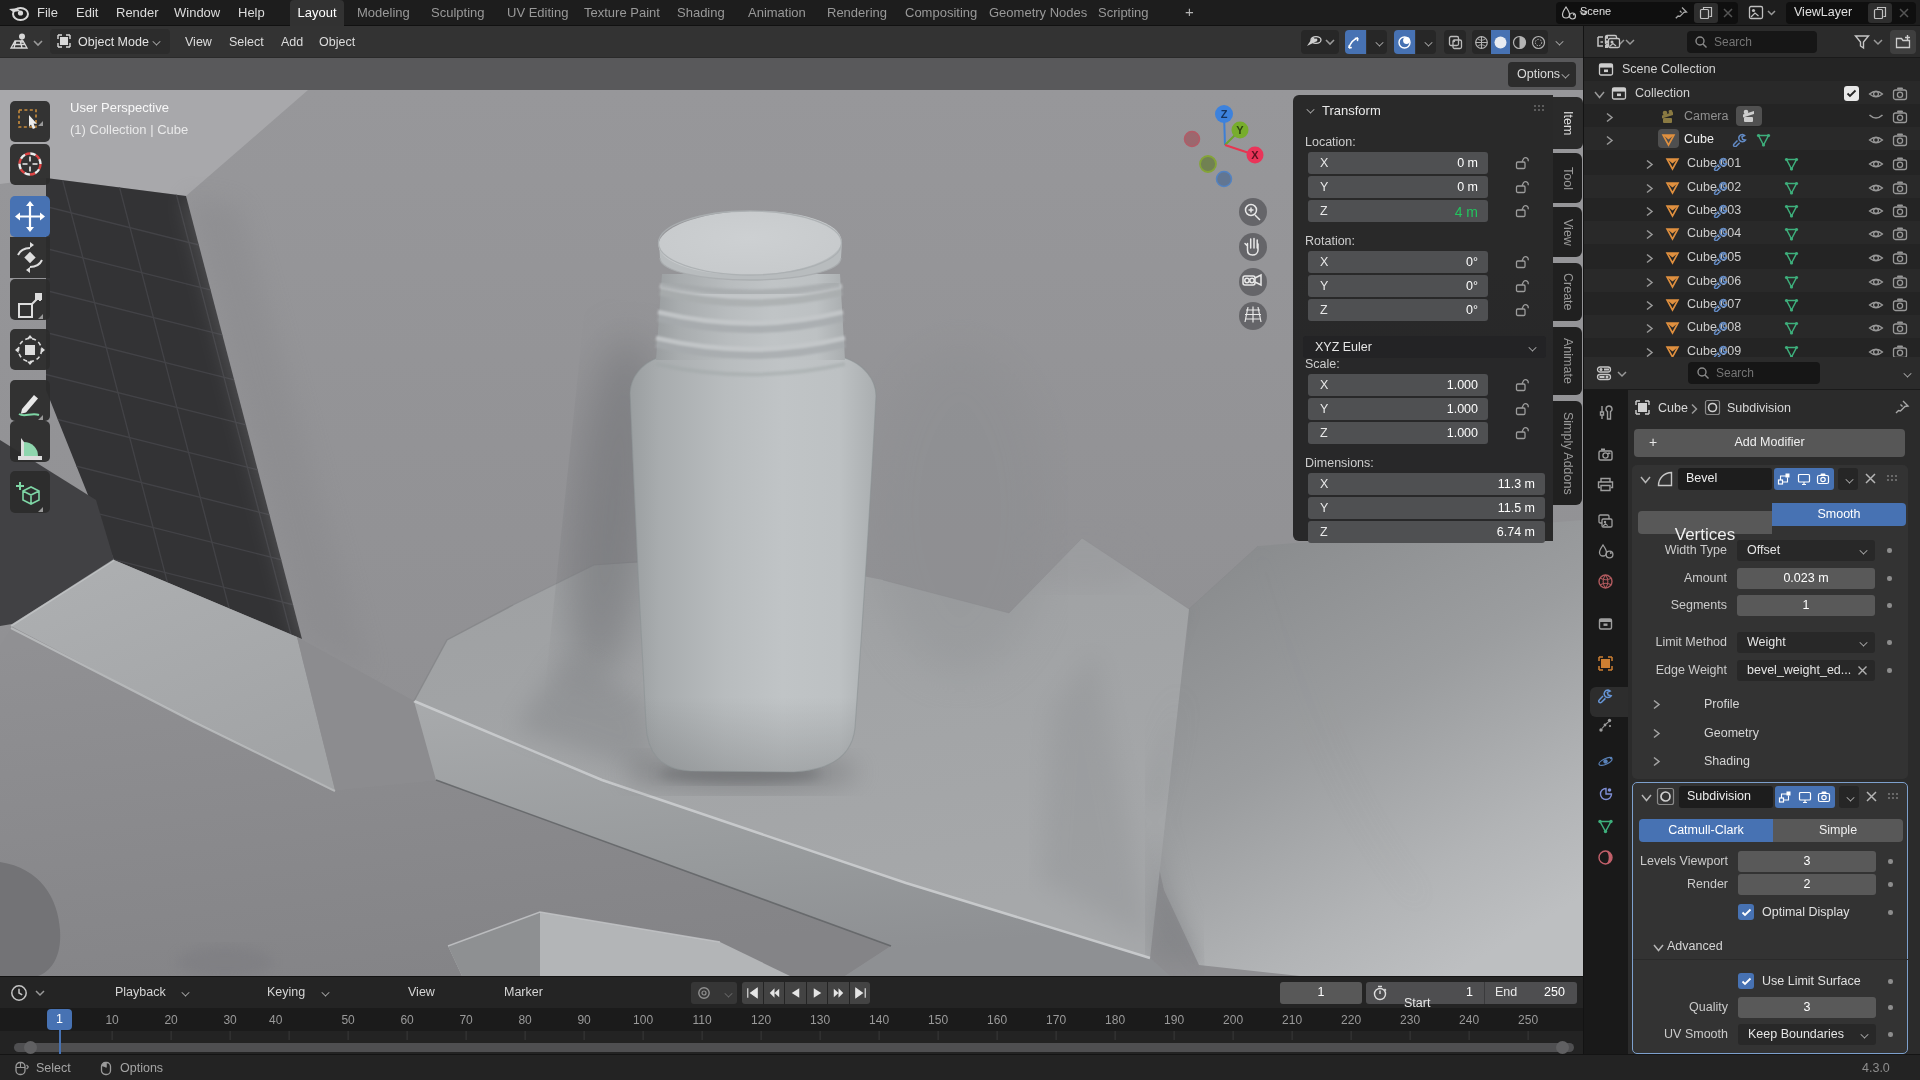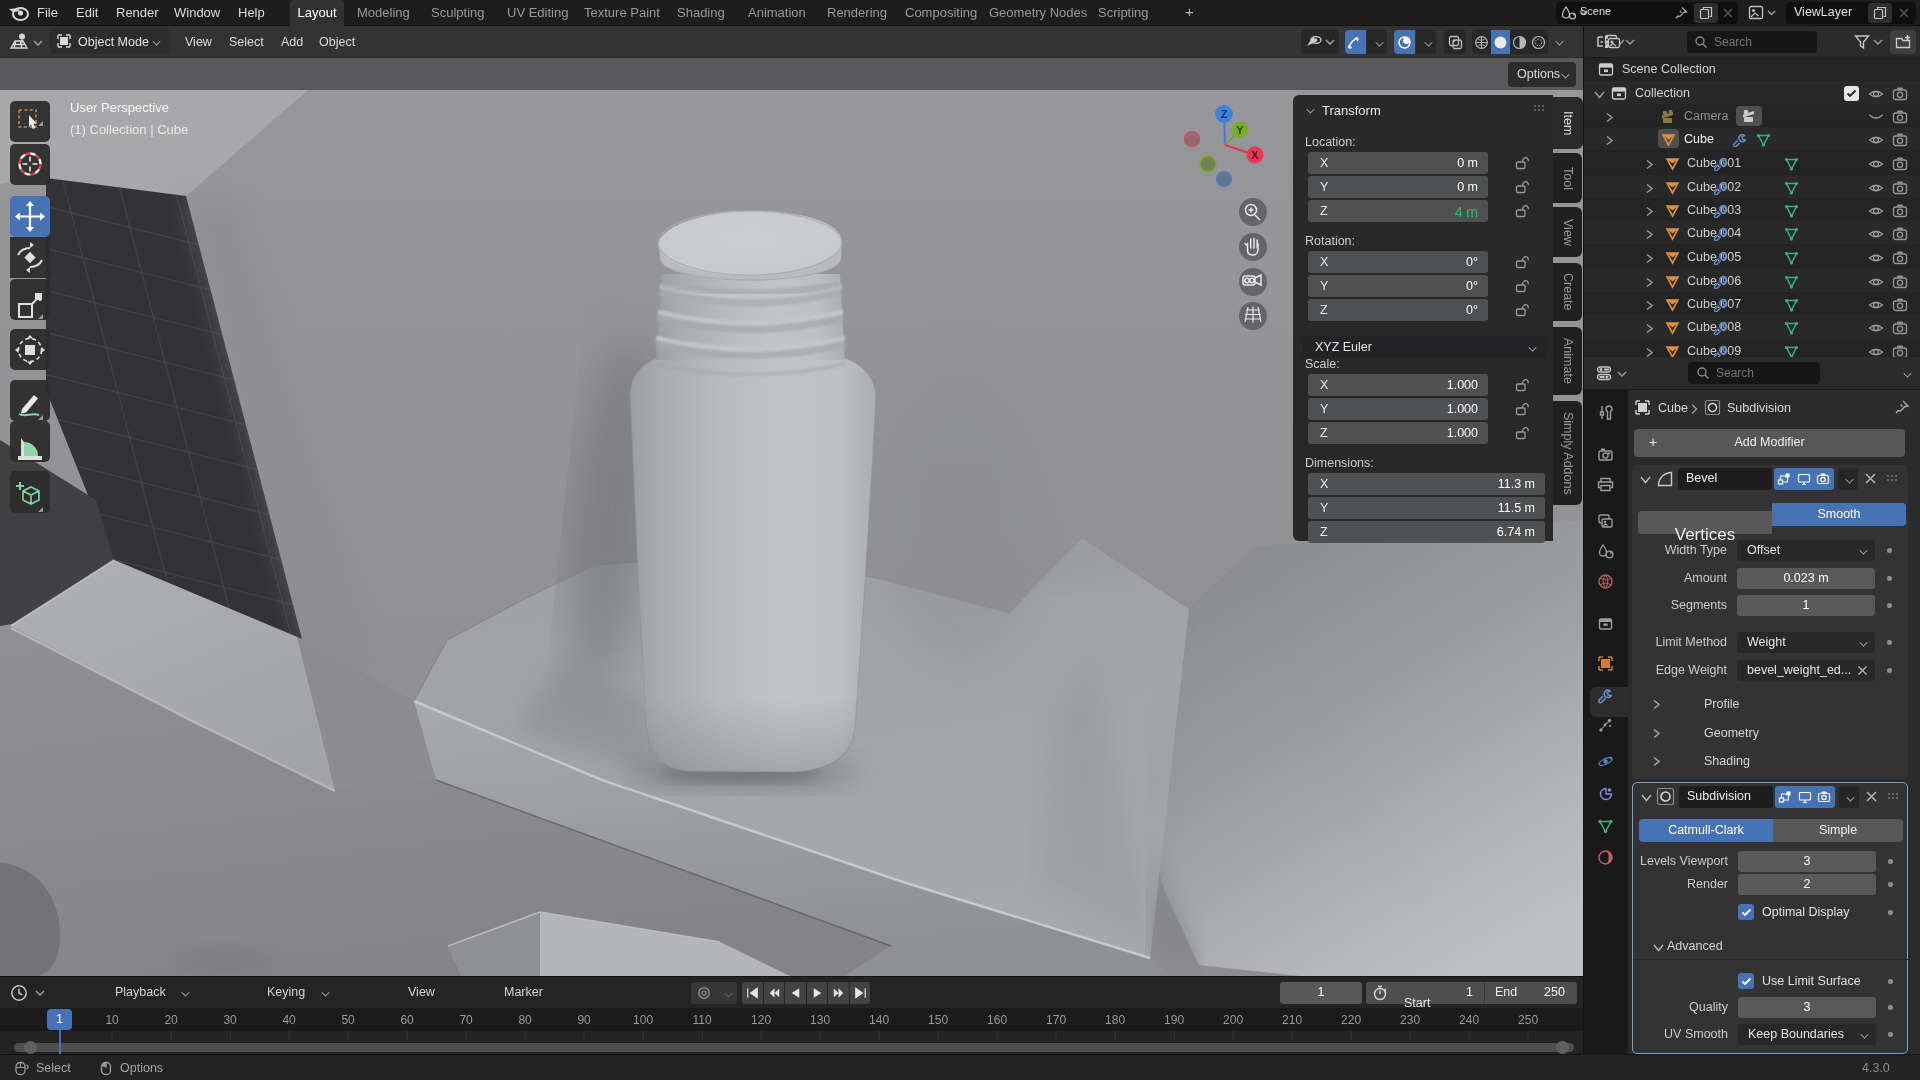--- a/index.html
+++ b/index.html
@@ -1216,21 +1216,21 @@
 <span class="abs" style="left:38px;top:14px;color:#e8e8e8;font-size:12.5px">Start</span>
 <span class="abs" style="left:100px;top:3px;color:#fff;font-size:12.5px">1</span>
 <div class="abs" style="left:118px;top:0;width:1px;height:22px;background:#3a3a3c;"></div>
 <span class="abs" style="left:129px;top:3px;color:#e8e8e8;font-size:12.5px">End</span>
 <span class="abs" style="left:178px;top:3px;color:#fff;font-size:12.5px">250</span>
 </div>
       <div class="abs" style="left:0;top:31px;width:1583px;height:23px;background:#1b1b1b;"></div>
       <div class="abs" style="left:92.1px;top:36px;width:40px;text-align:center;color:#9a9a9a;font-size:12px">10</div>
       <div class="abs" style="left:151.10000000000002px;top:36px;width:40px;text-align:center;color:#9a9a9a;font-size:12px">20</div>
       <div class="abs" style="left:210.10000000000002px;top:36px;width:40px;text-align:center;color:#9a9a9a;font-size:12px">30</div>
-      <div class="abs" style="left:269.1px;top:36px;width:40px;text-align:center;color:#9a9a9a;font-size:12px">40</div>
+      <div class="abs" style="left:269.1px;top:36px;width:40px;color:#9a9a9a;font-size:12px">40</div>
       <div class="abs" style="left:328.1px;top:36px;width:40px;text-align:center;color:#9a9a9a;font-size:12px">50</div>
       <div class="abs" style="left:387.1px;top:36px;width:40px;text-align:center;color:#9a9a9a;font-size:12px">60</div>
       <div class="abs" style="left:446.1px;top:36px;width:40px;text-align:center;color:#9a9a9a;font-size:12px">70</div>
       <div class="abs" style="left:505.1px;top:36px;width:40px;text-align:center;color:#9a9a9a;font-size:12px">80</div>
       <div class="abs" style="left:564.1px;top:36px;width:40px;text-align:center;color:#9a9a9a;font-size:12px">90</div>
       <div class="abs" style="left:623.1px;top:36px;width:40px;text-align:center;color:#9a9a9a;font-size:12px">100</div>
       <div class="abs" style="left:682.1px;top:36px;width:40px;text-align:center;color:#9a9a9a;font-size:12px">110</div>
       <div class="abs" style="left:741.1px;top:36px;width:40px;text-align:center;color:#9a9a9a;font-size:12px">120</div>
       <div class="abs" style="left:800.1px;top:36px;width:40px;text-align:center;color:#9a9a9a;font-size:12px">130</div>
       <div class="abs" style="left:859.1px;top:36px;width:40px;text-align:center;color:#9a9a9a;font-size:12px">140</div>

